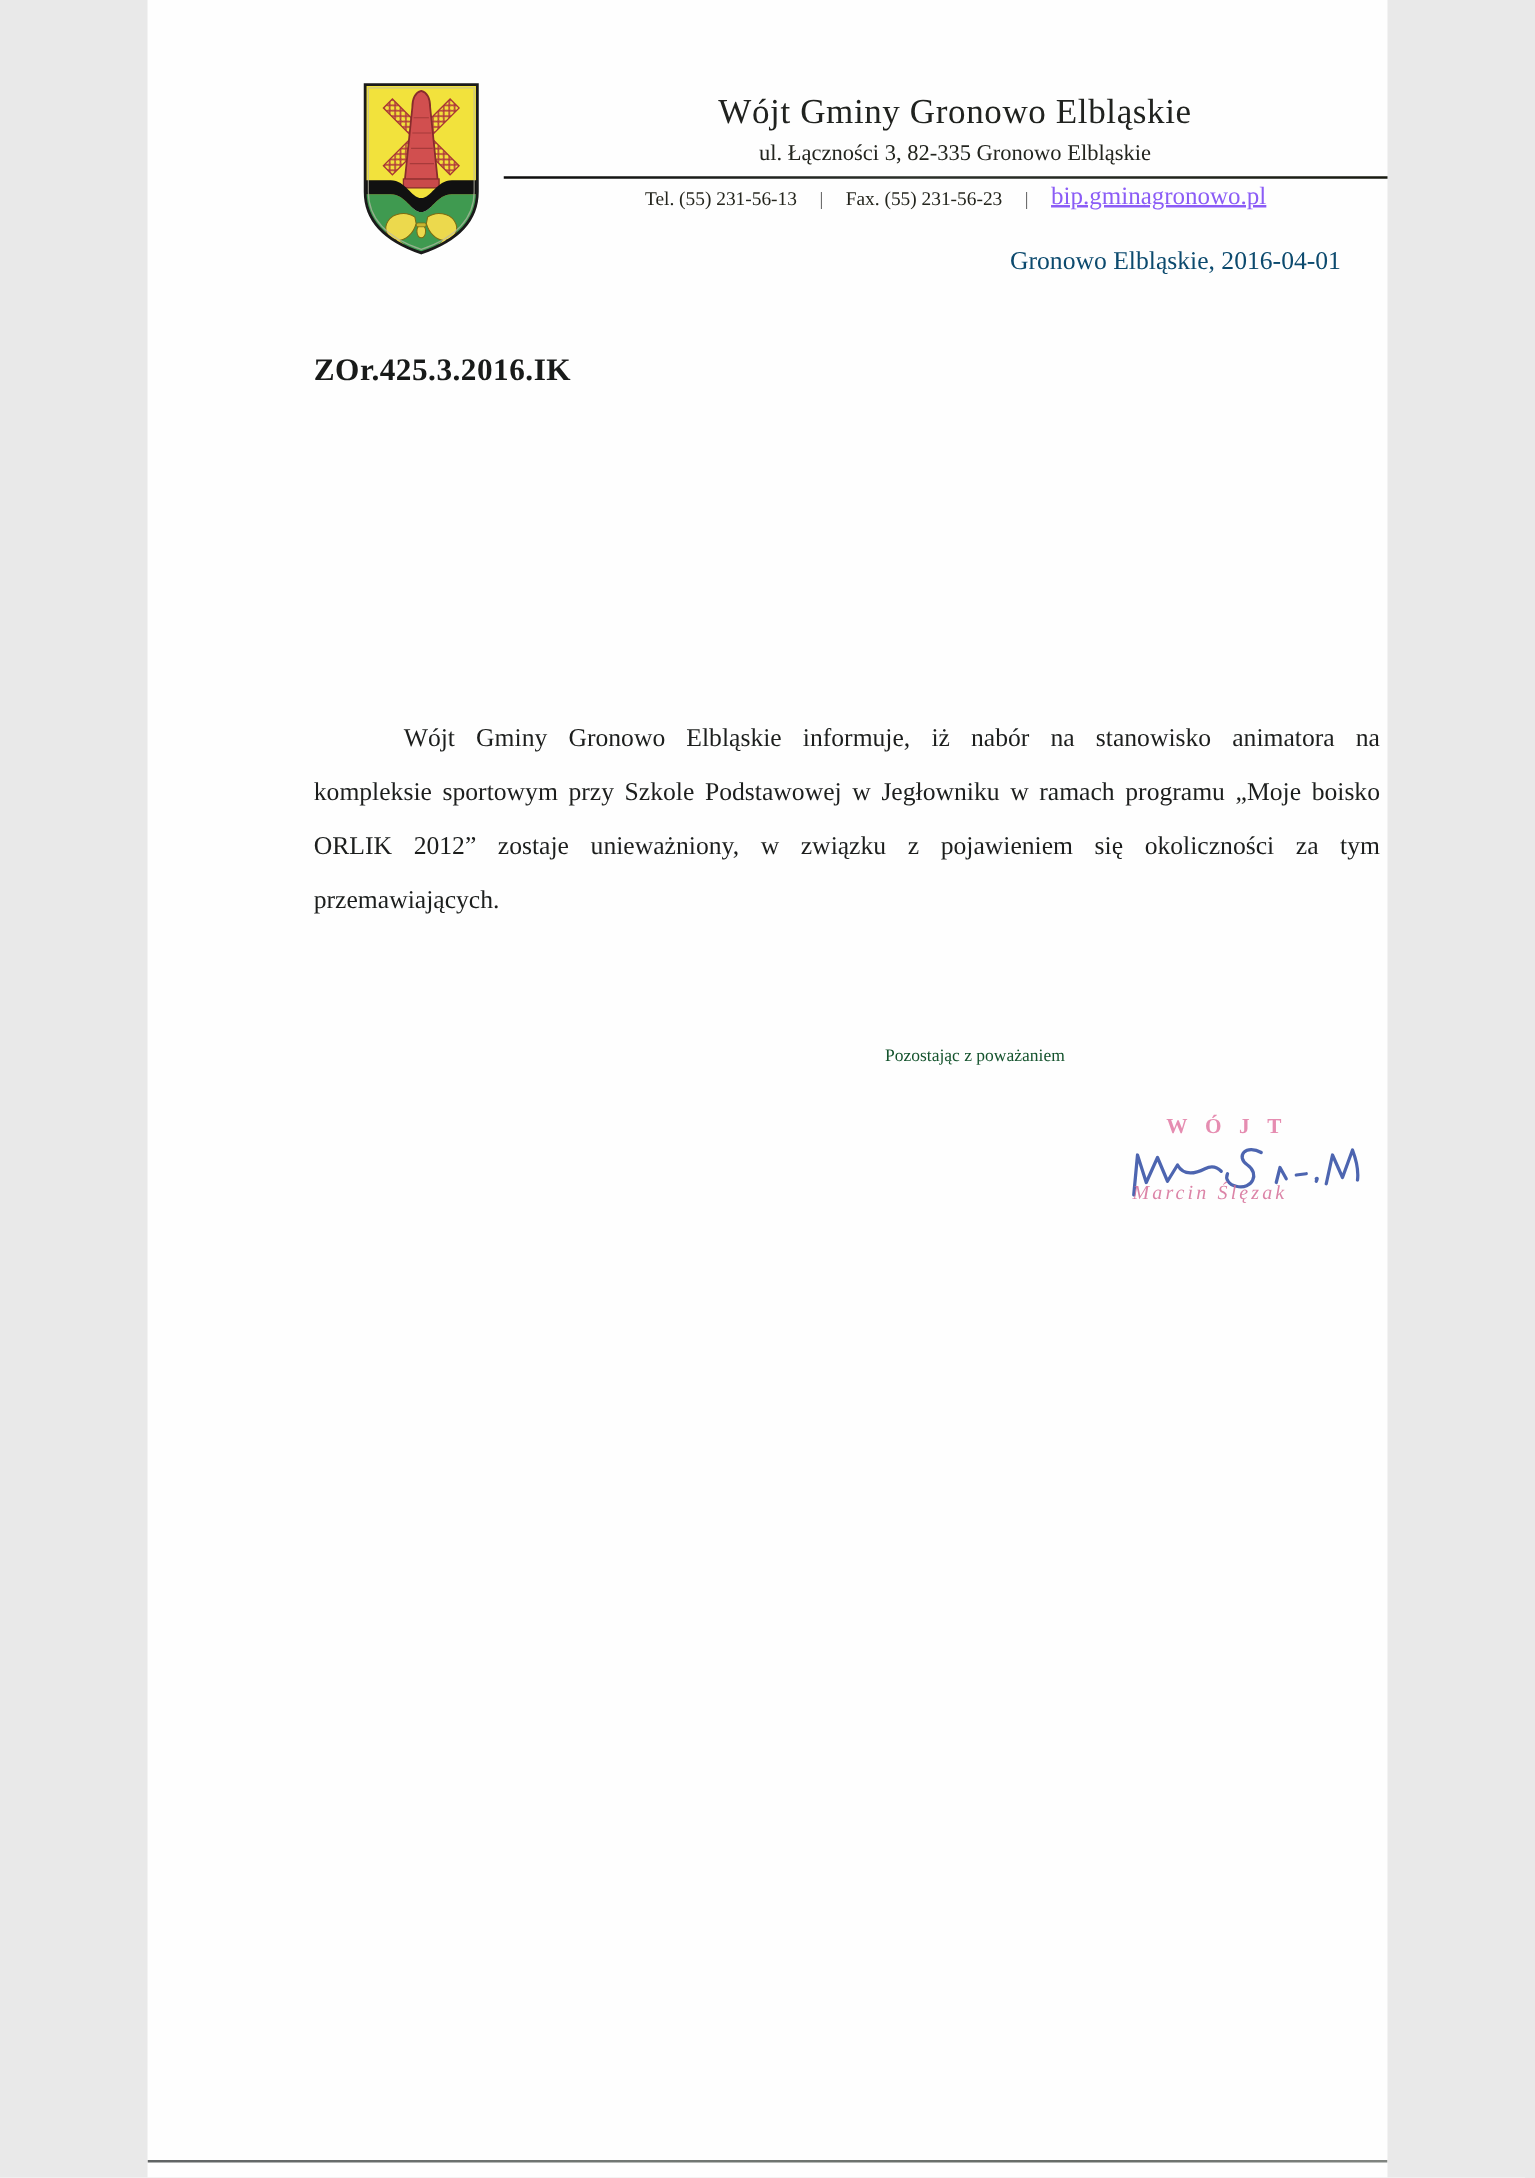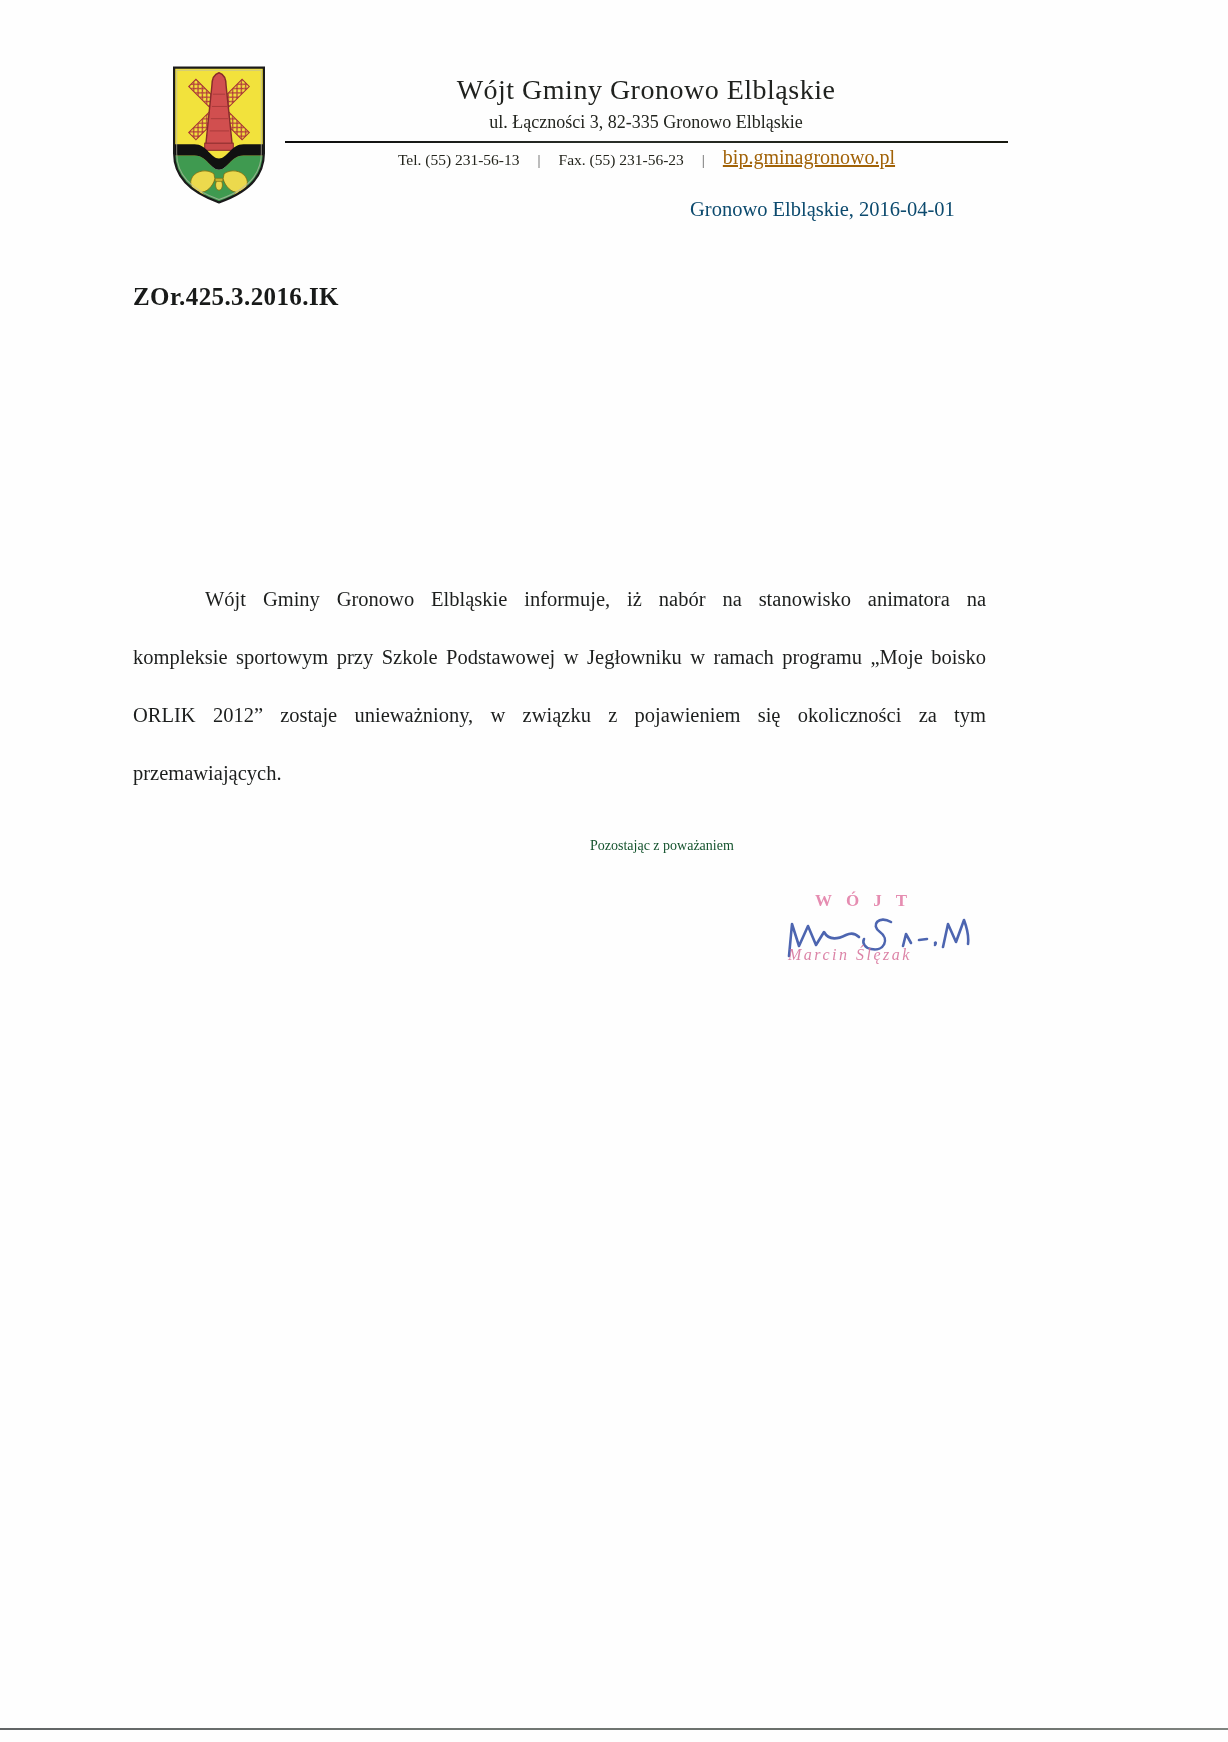--- a/index.html
+++ b/index.html
@@ -1,19 +1,19 @@
 <!DOCTYPE html>
 <html lang="pl"><head>
 <meta charset="utf-8">
 <title>Scanned letter</title>
 <style>
   html,body{margin:0;padding:0;background:#e9e9e9;}
   .page{
     position:relative;
-    width:1228px;height:1742px;
+    width:992px;height:1742px;
     margin:0 auto;
     background:#fefefe;
     overflow:hidden;
     font-family:"Liberation Serif","DejaVu Serif",serif;
     color:#1d1f1e;
   }
   
   .crest{
     position:absolute;left:168px;top:62px;width:102px;height:146px;
   }
@@ -31,34 +31,34 @@
     position:absolute;left:285px;top:141px;width:723px;height:2px;
     background:linear-gradient(90deg,#0c0c0c 0%,#2a2f29 45%,#17190f 100%);
   }
   .contact-row{
     position:absolute;left:285px;top:146px;width:723px;
     display:flex;justify-content:center;align-items:flex-end;gap:18px;
     font-size:15.5px;color:#24251d;
   }
   .contact-sep{color:#555;font-size:15px;}
   .contact-link{
-    font-size:20px;color:#a16207;text-decoration:underline;cursor:pointer;
+    font-size:20px;color:#8b5cf6;text-decoration:underline;cursor:pointer;
   }
   
   .dateline{
     position:absolute;left:690px;top:198px;font-size:20.5px;color:#0c4a6e;
   }
   .reference{
     position:absolute;left:133px;top:283px;font-size:25px;font-weight:700;
     letter-spacing:.4px;color:#181a19;
   }
   
   .body-par{
     position:absolute;left:133px;top:549px;width:853px;
-    font-size:20.5px;line-height:58px;text-align:justify;text-indent:72px;
+    font-size:20.5px;line-height:43px;text-align:justify;text-indent:72px;
     color:#1c1e1d;word-spacing:2px;
   }
   .closing{
     position:absolute;left:590px;top:838px;font-size:14px;color:#14532d;
   }
   
   .stamp-title{
     position:absolute;left:815px;top:891px;
     font-size:17px;letter-spacing:14px;font-weight:600;
     color:#e0719e;opacity:.8;

